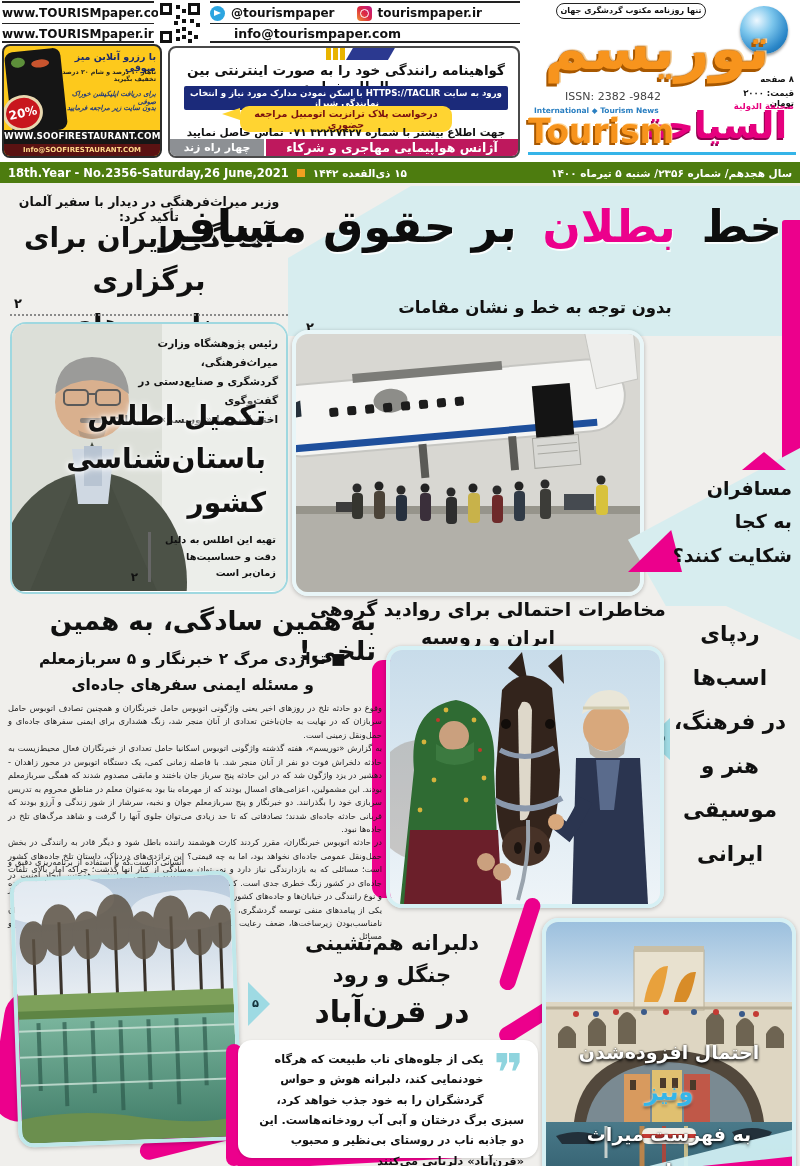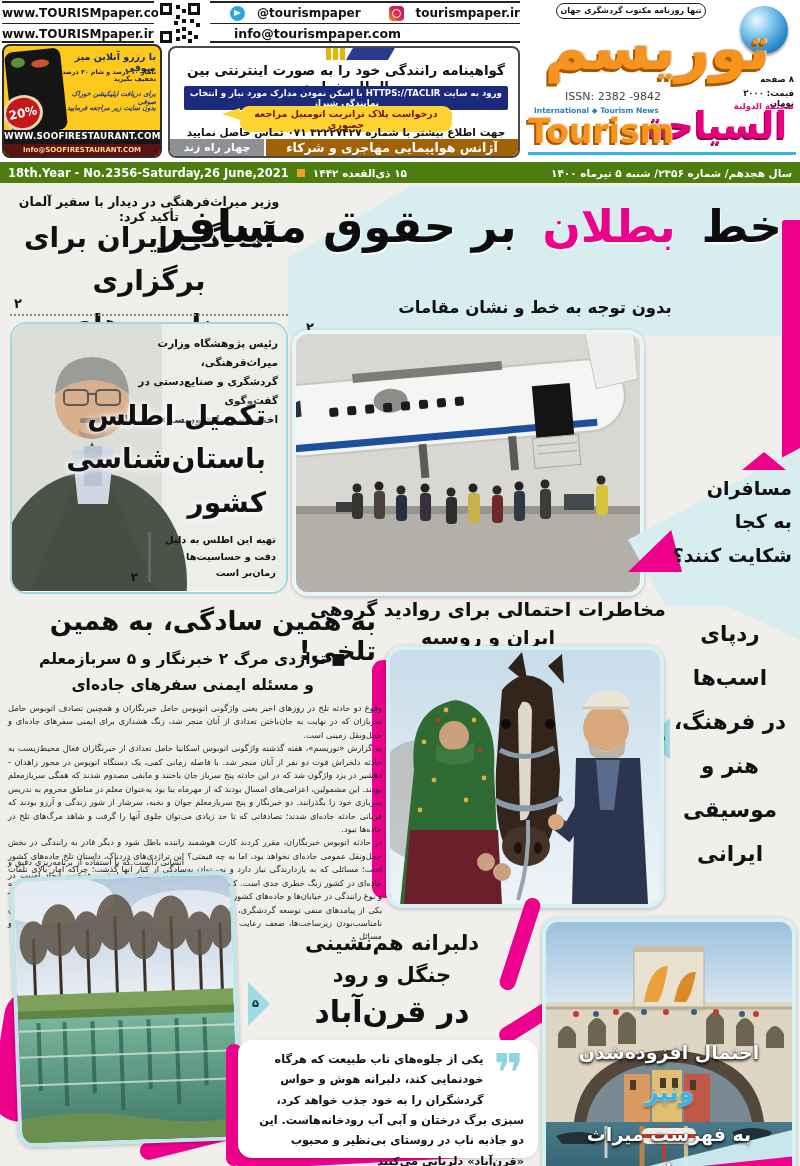--- a/index.html
+++ b/index.html
@@ -50,21 +50,21 @@
           <rect x="30" y="30" width="4" height="4"></rect>
         <rect x="36" y="34" width="4" height="4"></rect>
           <rect x="18" y="36" width="4" height="4"></rect>
         <rect x="24" y="34" width="4" height="4"></rect>
           <rect x="30" y="38" width="4" height="4"></rect>
       </g>
     </svg>
   </div>
 
   <div class="abs" style="left:210px;top:1px;width:310px;height:42px;border-top:2px solid #222;border-bottom:2px solid #222;">
-    <div style="display:flex;align-items:center;gap:12px;height:21px;border-bottom:1.5px solid #222;justify-content:flex-end;">
+    <div style="display:flex;align-items:center;gap:6px;height:21px;border-bottom:1.5px solid #222;">
       <span style="width:15px;height:15px;border-radius:50%;background:#2ca5e0;display:inline-block;position:relative;">
         <span style="position:absolute;left:4px;top:4px;width:0;height:0;border-left:7px solid #fff;border-top:3.5px solid transparent;border-bottom:3.5px solid transparent;"></span>
       </span>
       <span class="b" style="font-size:12px;">@tourismpaper</span>
       <span style="width:15px;height:15px;border-radius:4px;background:linear-gradient(45deg,#f09433,#dc2743,#bc1888);display:inline-block;position:relative;margin-left:16px;">
         <span style="position:absolute;left:3px;top:3px;width:9px;height:9px;border:1.5px solid #fff;border-radius:50%;"></span>
       </span>
       <span class="b" style="font-size:12px;">tourismpaper.ir</span>
     </div>
     <div class="b" style="font-size:12.5px;line-height:20px;padding-left:24px;">info@tourismpaper.com</div>
@@ -114,21 +114,21 @@
       <span style="width:5px;height:14px;background:#e8b400;display:inline-block;"></span>
       <span style="width:42px;height:14px;background:#2b3990;display:inline-block;transform:skewX(-30deg);margin-left:3px;"></span>
     </div>
     <div class="rtl c b" style="position:absolute;left:6px;top:14px;width:340px;font-size:13.5px;">گواهینامه رانندگی خود را به صورت اینترنتی بین المللی نمایید</div>
     <div class="rtl c b" style="position:absolute;left:14px;top:38px;width:324px;background:#1b2a7a;color:#fff;font-size:8.6px;padding:2px 4px;border-radius:2px;">ورود به سایت HTTPS://TACLIR با اسکن نمودن مدارک مورد نیاز و انتخاب نمایندگی شیراز</div>
     <div class="rtl c b" style="position:absolute;left:70px;top:58px;width:212px;background:#ffd431;color:#7a1010;font-size:9.5px;padding:2px 8px;border-radius:9px;">درخواست پلاک ترانزیت اتومبیل مراجعه حضوری</div>
     <span style="position:absolute;left:52px;top:60px;width:0;height:0;border-right:18px solid #ffd431;border-top:6px solid transparent;border-bottom:6px solid transparent;"></span>
     <div class="rtl c b" style="position:absolute;left:6px;top:78px;width:340px;font-size:10.5px;">جهت اطلاع بیشتر با شماره ۳۲۲۲۷۴۲۷ ۰۷۱ تماس حاصل نمایید</div>
     <div style="position:absolute;left:0;bottom:0;width:100%;height:17px;display:flex;">
       <div class="rtl c b" style="width:96px;background:#8d9094;color:#fff;font-size:11px;line-height:17px;border-right:2px solid #fff;">چهار راه زند</div>
-      <div class="rtl c b" style="flex:1;background:#a16207;color:#fff;font-size:12.5px;line-height:17px;">آژانس هواپیمایی مهاجری و شرکاء</div>
+      <div class="rtl c b" style="flex:1;background:#be185d;color:#fff;font-size:12.5px;line-height:17px;">آژانس هواپیمایی مهاجری و شرکاء</div>
     </div>
   </div>
 
   <div class="abs" style="left:0;top:162px;width:800px;height:21px;background:#4d7c0f;color:#fff;display:flex;align-items:center;padding:0 8px;">
     <span class="b" style="font-size:11.5px;">18th.Year - No.2356-Saturday,26 June,2021</span>
     <span style="width:8px;height:8px;background:#f0a020;margin:0 8px;display:inline-block;"></span>
     <span class="b rtl" style="font-size:10.5px;">۱۵ ذی‌القعده ۱۴۴۲</span>
     <span style="flex:1;"></span>
     <span class="b rtl" style="font-size:10.5px;">سال هجدهم/ شماره ۲۳۵۶/ شنبه ۵ تیرماه ۱۴۰۰</span>
   </div>

